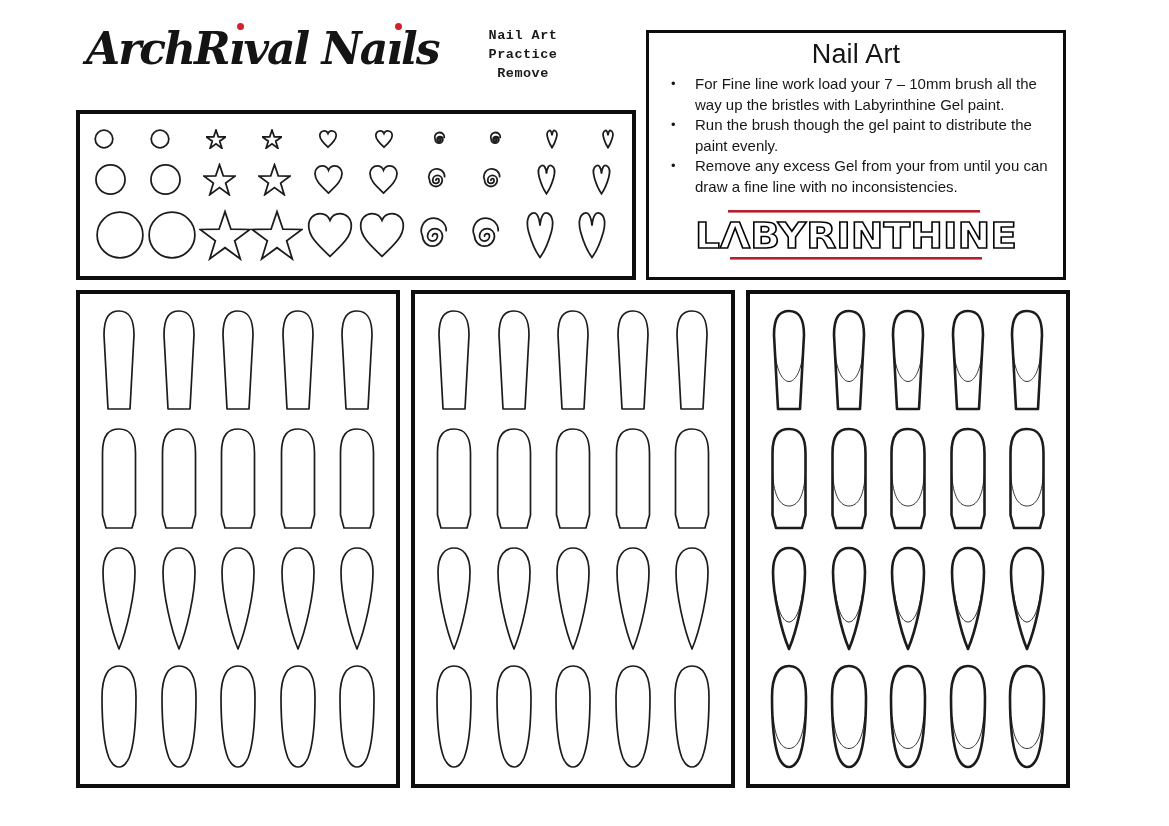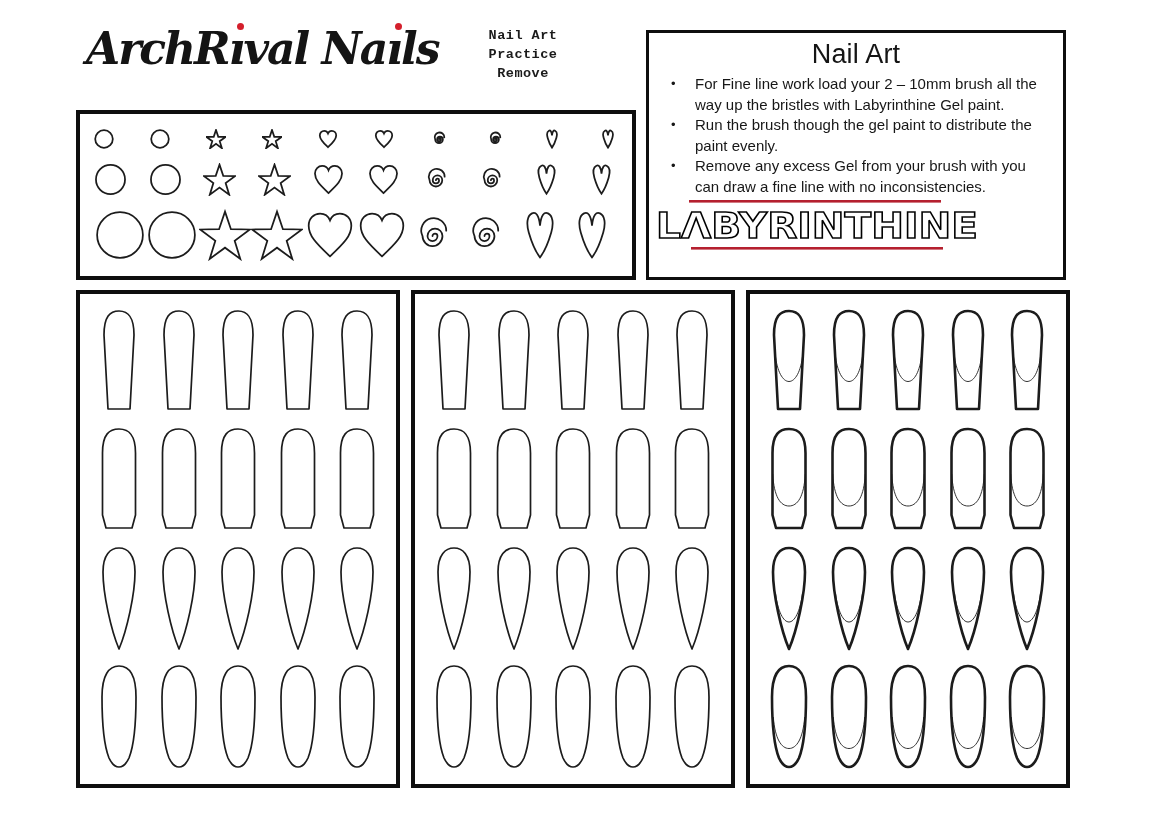--- a/index.html
+++ b/index.html
@@ -43,21 +43,21 @@
     border:3px solid #0e0e0e; box-sizing:border-box;
   }
   .instr-title{
     text-align:center; font-size:27px; font-weight:400; color:#151515;
     margin-top:6px; margin-bottom:4px; letter-spacing:0.2px;
   }
   .bullets{padding:0 14px 0 22px;}
   .bullet-item{display:flex; font-size:15px; line-height:20.5px; color:#171717;}
   .bullet-dot{width:24px; flex:none; font-size:13px;}
   .bullet-text{flex:1;}
-  .lab-logo{}
+  .lab-logo{margin-top:10px; text-align:center;}
   
   .panel{
     position:absolute; top:290px; width:324px; height:498px;
     border:4px solid #0e0e0e; box-sizing:border-box;
     display:flex; flex-direction:column; justify-content:space-evenly;
     padding:2px 14px;
   }
   .p1{left:76px;} .p2{left:411px;} .p3{left:746px;}
   .nail-row{display:flex; flex-direction:row; justify-content:space-between;}
 </style>
@@ -173,29 +173,29 @@
           <path d="M25,16 C24,5.5 20.8,2.5 17.3,4.2 C12.8,6.4 11.6,13.5 14.2,22.5 C16.9,31.8 20.8,41 25,46.5 C29.2,41 33.1,31.8 35.8,22.5 C38.4,13.5 37.2,6.4 32.7,4.2 C29.2,2.5 26,5.5 25,16 Z" fill="none" stroke="#1c1c1c" stroke-width="1.69" stroke-linecap="round" stroke-linejoin="miter"></path>
         </svg>
       </div>
     </div>
 
   <div class="instructions">
     <div class="instr-title">Nail Art</div>
     <div class="bullets">
       <div class="bullet-item">
         <span class="bullet-dot">•</span>
-        <span class="bullet-text">For Fine line work load your 2 – 10mm brush all the way up the bristles with Labyrinthine Gel paint.</span>
+        <span class="bullet-text">For Fine line work load your 7 – 10mm brush all the way up the bristles with Labyrinthine Gel paint.</span>
       </div>
       <div class="bullet-item">
         <span class="bullet-dot">•</span>
         <span class="bullet-text">Run the brush though the gel paint to distribute the paint evenly.</span>
       </div>
       <div class="bullet-item">
         <span class="bullet-dot">•</span>
-        <span class="bullet-text">Remove any excess Gel from your brush with you can draw a fine line with no inconsistencies.</span>
+        <span class="bullet-text">Remove any excess Gel from your from until you can draw a fine line with no inconsistencies.</span>
       </div>
     </div>
     <div class="lab-logo">
       <svg width="336" height="56" viewBox="0 0 336 56">
         <rect x="40" y="3" width="252" height="2.6" fill="#b5202f"></rect>
         <text x="168" y="41" text-anchor="middle" textLength="322" lengthAdjust="spacingAndGlyphs" font-family="DejaVu Sans, sans-serif" font-weight="bold" font-size="36" fill="#ffffff" stroke="#000000" stroke-width="1.5">LΛBYRINTHINE</text>
         <rect x="42" y="50" width="252" height="2.6" fill="#b5202f"></rect>
       </svg>
     </div>
   </div>

